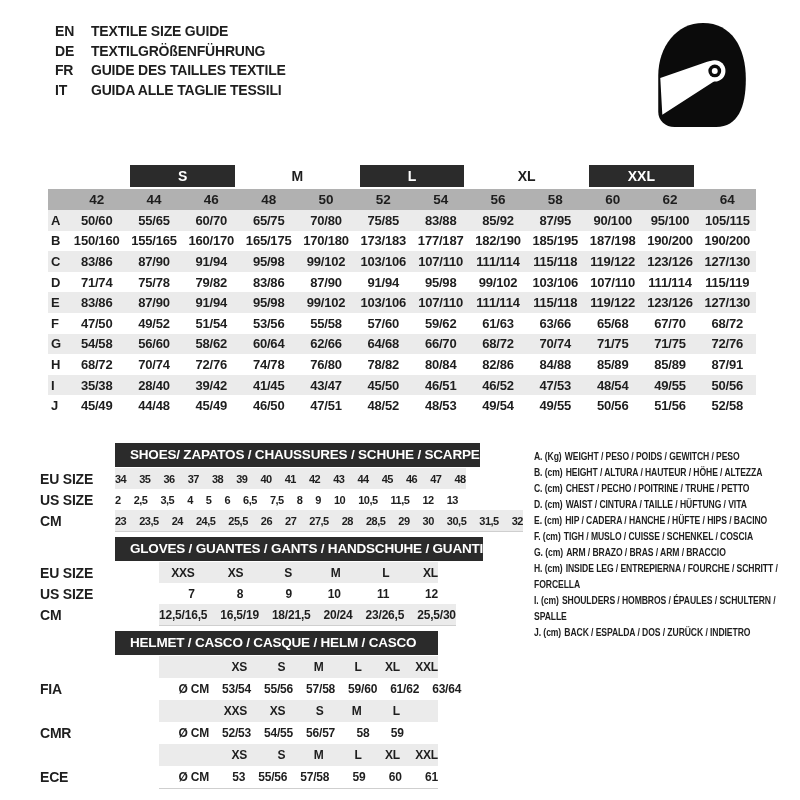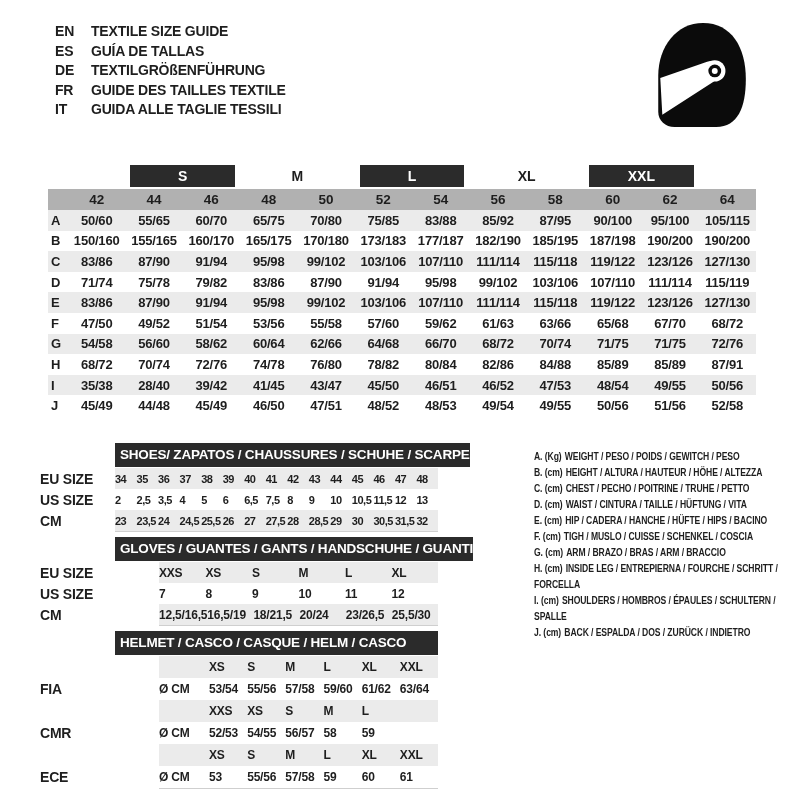--- a/index.html
+++ b/index.html
@@ -23,27 +23,27 @@
   .num-row{background:#b1b1b1;height:21px;font-size:13.5px;}
   .trow{height:20.6px;font-size:13px;letter-spacing:-0.2px;white-space:nowrap;}
   .trow.stripe{background:#ebebeb;}
   .trow .lbl{text-align:left;padding-left:3px;}
   .cell{display:block;}
 
   
   .bottom{position:absolute;left:40px;top:443px;width:398px;}
   .gap{height:6px;}
   .subtitle-row{display:grid;grid-template-columns:75px 1fr;height:24px;margin-bottom:1px;}
-  .dark-bar{background:#2b2b2b;color:#fff;font-size:13.5px;line-height:24px;padding-left:5px;
+  .dark-bar{background:#2b2b2b;color:#fff;font-size:13.5px;line-height:24px;padding-left:15px;
             white-space:nowrap;letter-spacing:-0.2px;}
   .sub-row{display:grid;grid-template-columns:75px 1fr;height:21px;align-items:center;}
   .sub-row.hrow{height:22px;}
   .sub-label{font-size:14px;letter-spacing:-0.2px;}
-  .vals{display:grid;height:100%;align-items:center;text-align:left;
-        font-size:12px;letter-spacing:-0.2px;white-space:nowrap;}
+  .vals{display:grid;height:100%;align-items:center;text-align:right;
+        font-size:12px;letter-spacing:-0.2px;white-space:nowrap;gap:13px;}
   .sub-row.stripe .vals{background:#ebebeb;}
   .vals.last{box-shadow:0 1px 0 #cfcfcf;}
   .vals.cols15{grid-template-columns:repeat(15,1fr);}
   .vals.cols6{grid-template-columns:repeat(6,1fr);margin-left:44px;}
   .vals.cols6.pfx{grid-template-columns:50px repeat(6,1fr);}
   .sub-row.shoes .vals{font-size:11px;letter-spacing:-0.5px;}
 
   
   .legend{position:absolute;left:534px;top:448px;width:340px;
           transform:scaleX(0.78);transform-origin:0 0;
@@ -53,24 +53,20 @@
 </style>
 </head>
 <body>
 
 <div class="page">
 
   <div class="langs">
       <div class="lang-row">
         <span class="lang-code">EN</span>
         <span class="lang-text">TEXTILE SIZE GUIDE</span>
-      </div>
-      <div class="lang-row">
-        <span class="lang-code">ES</span>
-        <span class="lang-text">GUÍA DE TALLAS</span>
       </div>
       <div class="lang-row">
         <span class="lang-code">DE</span>
         <span class="lang-text">TEXTILGRÖßENFÜHRUNG</span>
       </div>
       <div class="lang-row">
         <span class="lang-code">FR</span>
         <span class="lang-text">GUIDE DES TAILLES TEXTILE</span>
       </div>
       <div class="lang-row">

